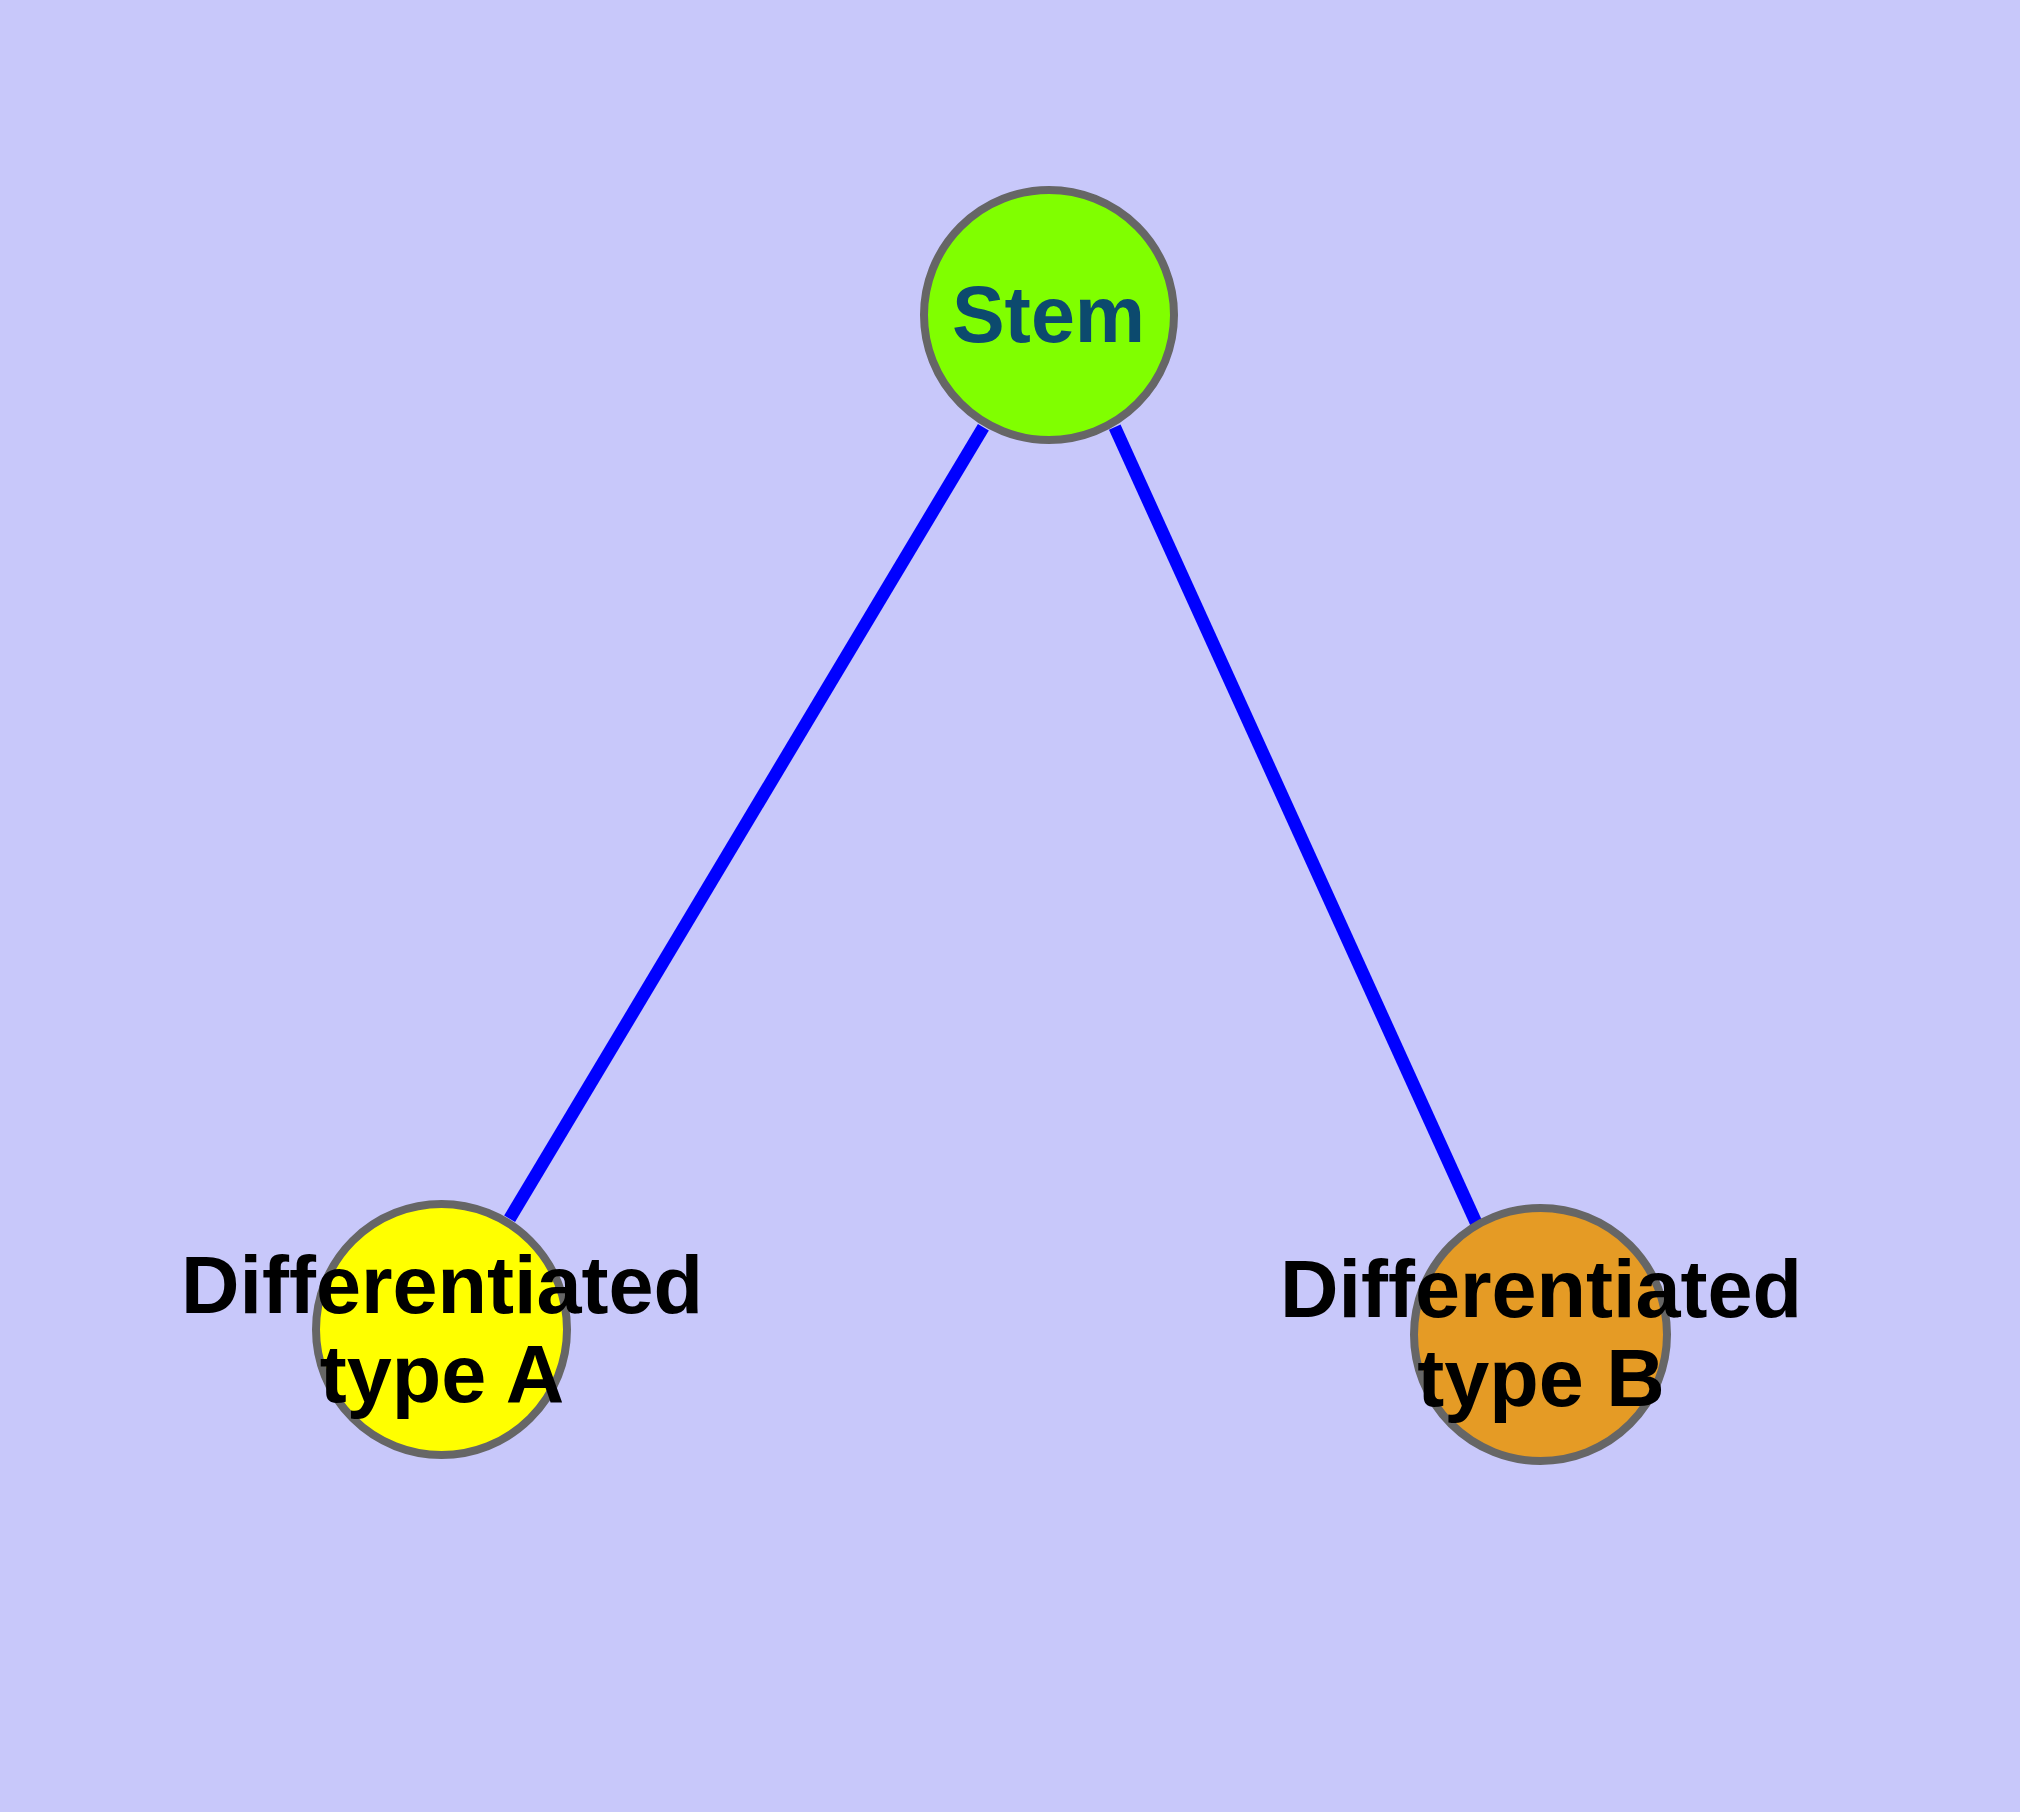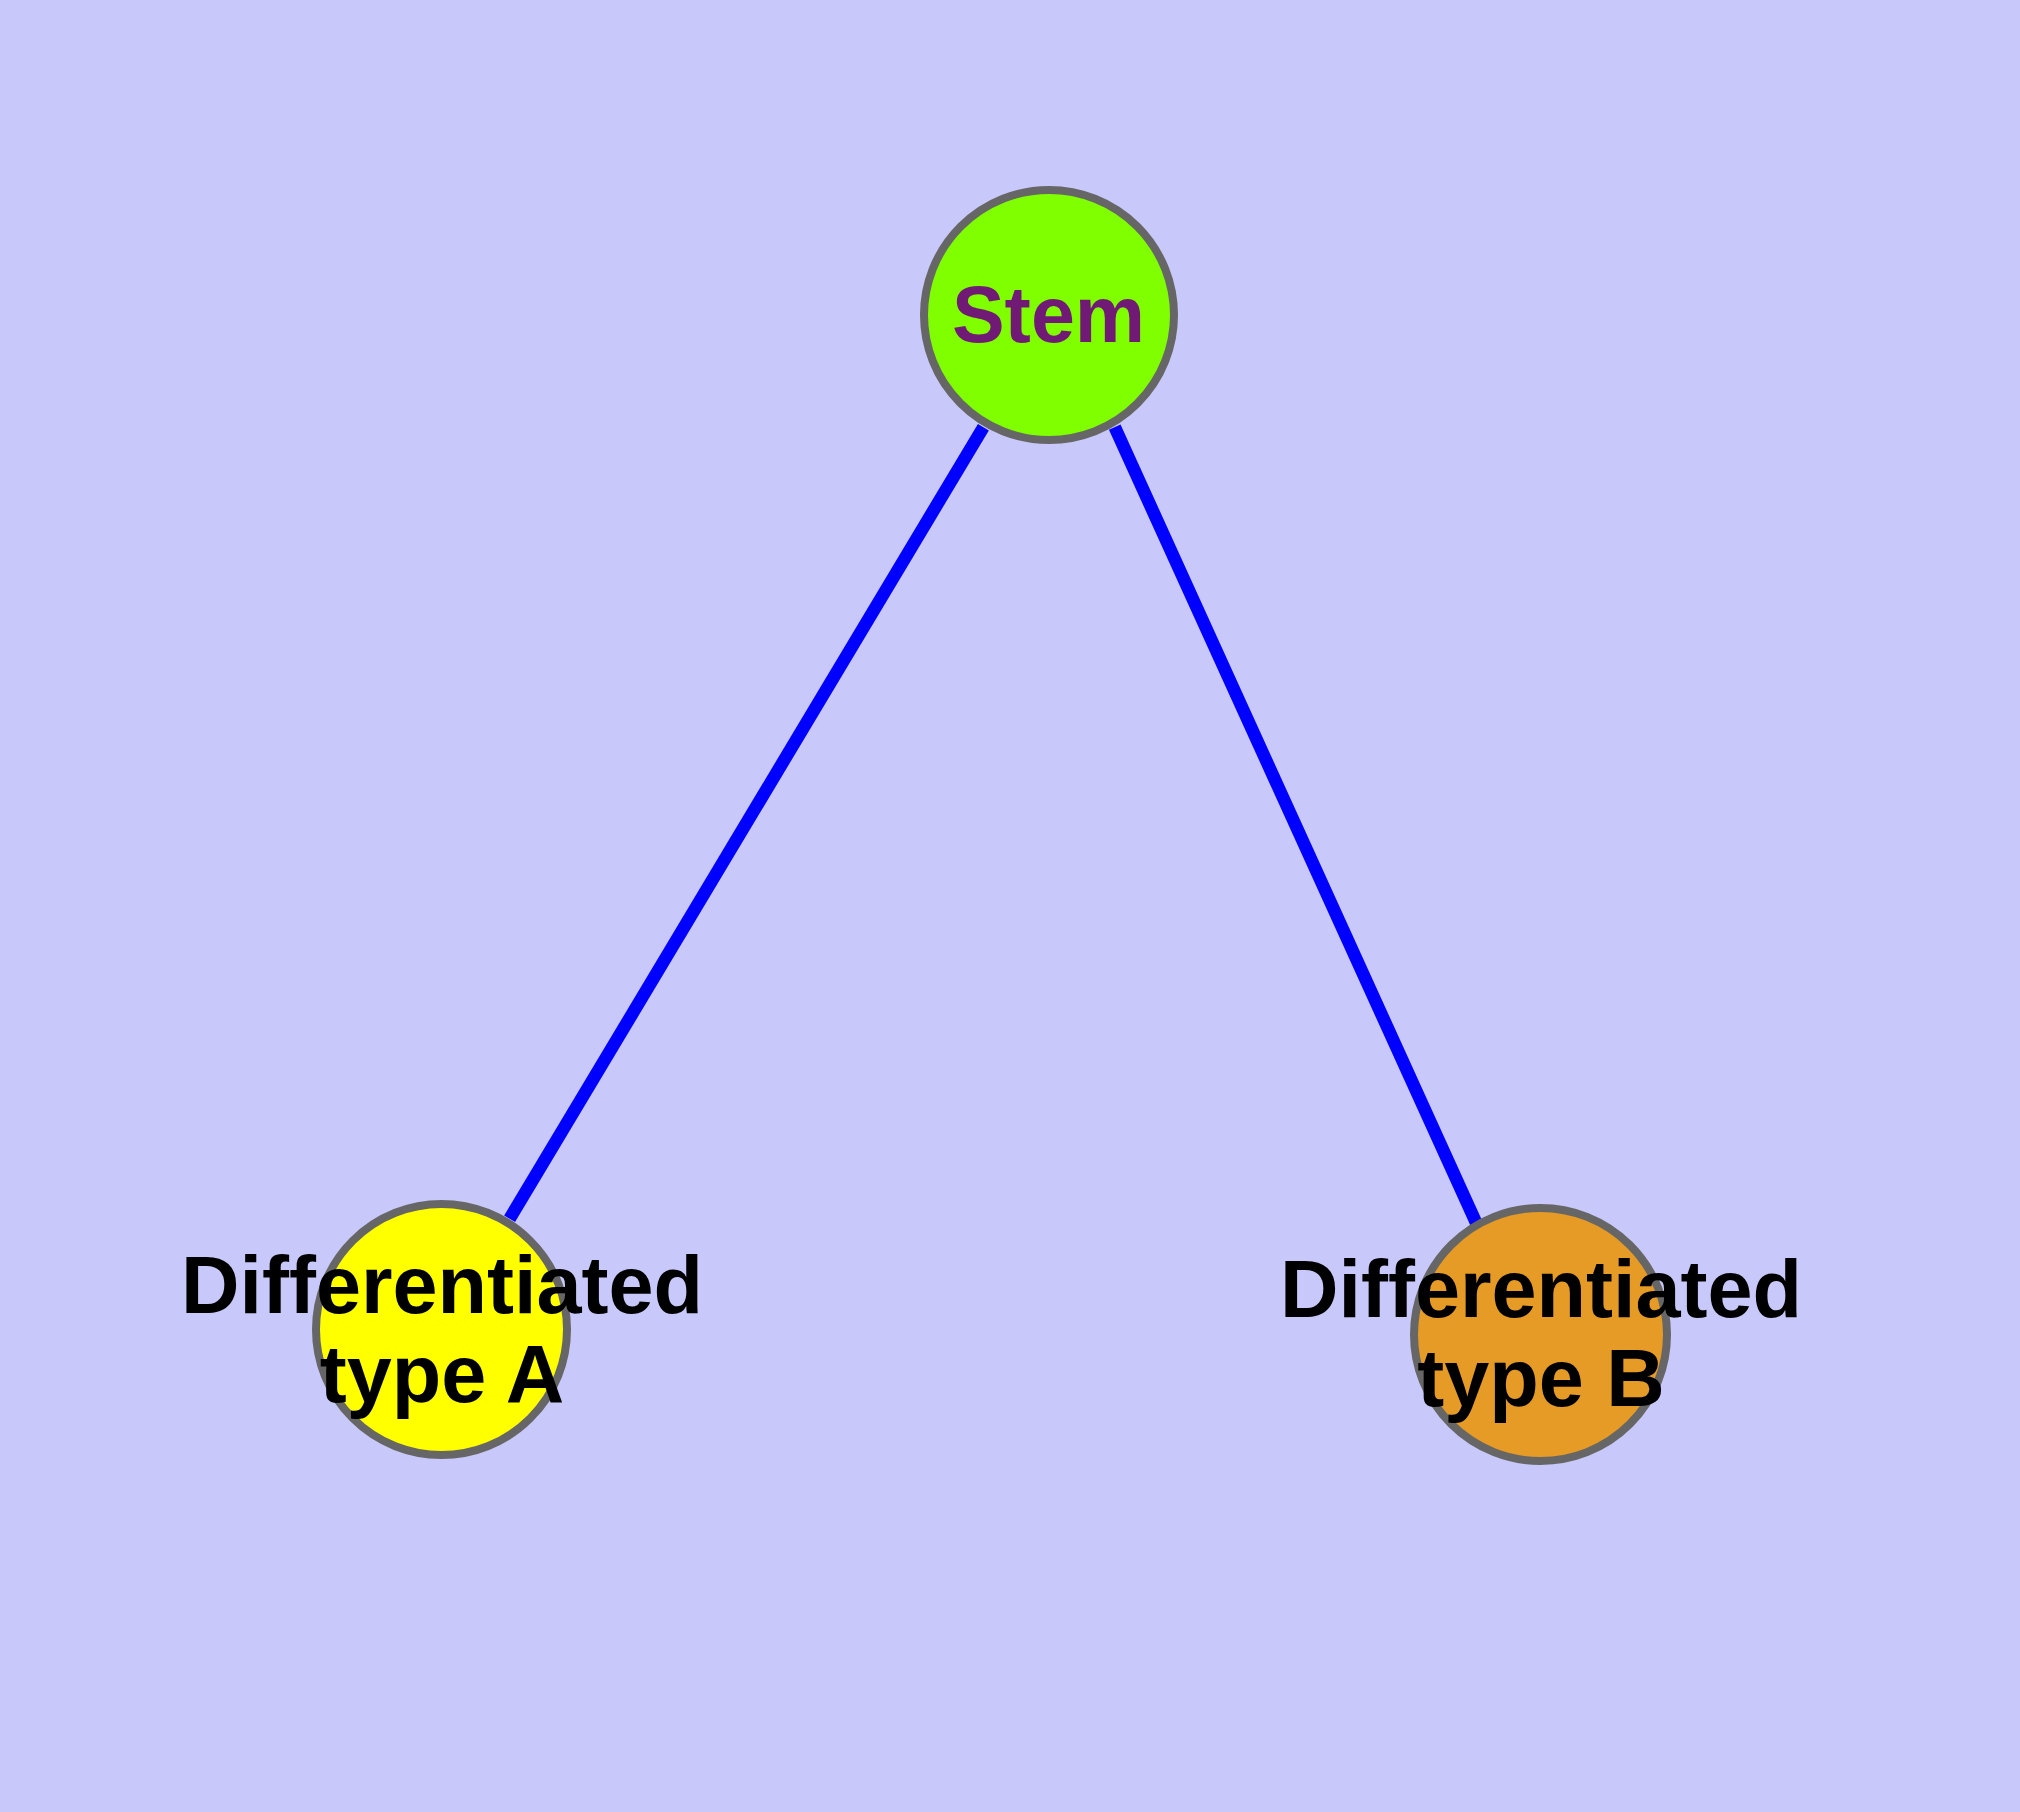--- a/index.html
+++ b/index.html
@@ -87,21 +87,21 @@
 
   <svg id="edge-layer" viewBox="0 0 2384 2138" xmlns="http://www.w3.org/2000/svg">
     <line x1="1160" y1="504" x2="601" y2="1438" stroke="#0000ff" stroke-width="15"></line>
     <line x1="1315" y1="504" x2="1742" y2="1444" stroke="#0000ff" stroke-width="15"></line>
   </svg>
 
   <div class="node" id="node-stem" style="left: 920px; top: 186px; width: 258px; height: 258px; background: rgb(128, 255, 0); border-color: rgb(102, 102, 102);"></div>
   <div class="node" id="node-diff-a" style="left: 312px; top: 1200px; width: 259px; height: 259px; background: rgb(255, 255, 0); border-color: rgb(102, 102, 102);"></div>
   <div class="node" id="node-diff-b" style="left: 1410px; top: 1204px; width: 261px; height: 261px; background: rgb(229, 155, 37); border-color: rgb(102, 102, 102);"></div>
 
-  <div class="node-label" id="label-stem" style="left: 879px; color: #701a75; top: 272px;">Stem</div>
+  <div class="node-label" id="label-stem" style="left: 879px; color: #0c4a6e; top: 272px;">Stem</div>
 
   <div class="node-label" id="label-diff-a" style="left: 103px; color: rgb(0, 0, 0); top: 1241px;">Differentiated
 type A</div>
 
   <div class="node-label" id="label-diff-b" style="left: 1202px; color: rgb(0, 0, 0); top: 1245px;">Differentiated
 type B</div>
 
 </div>
 
 

